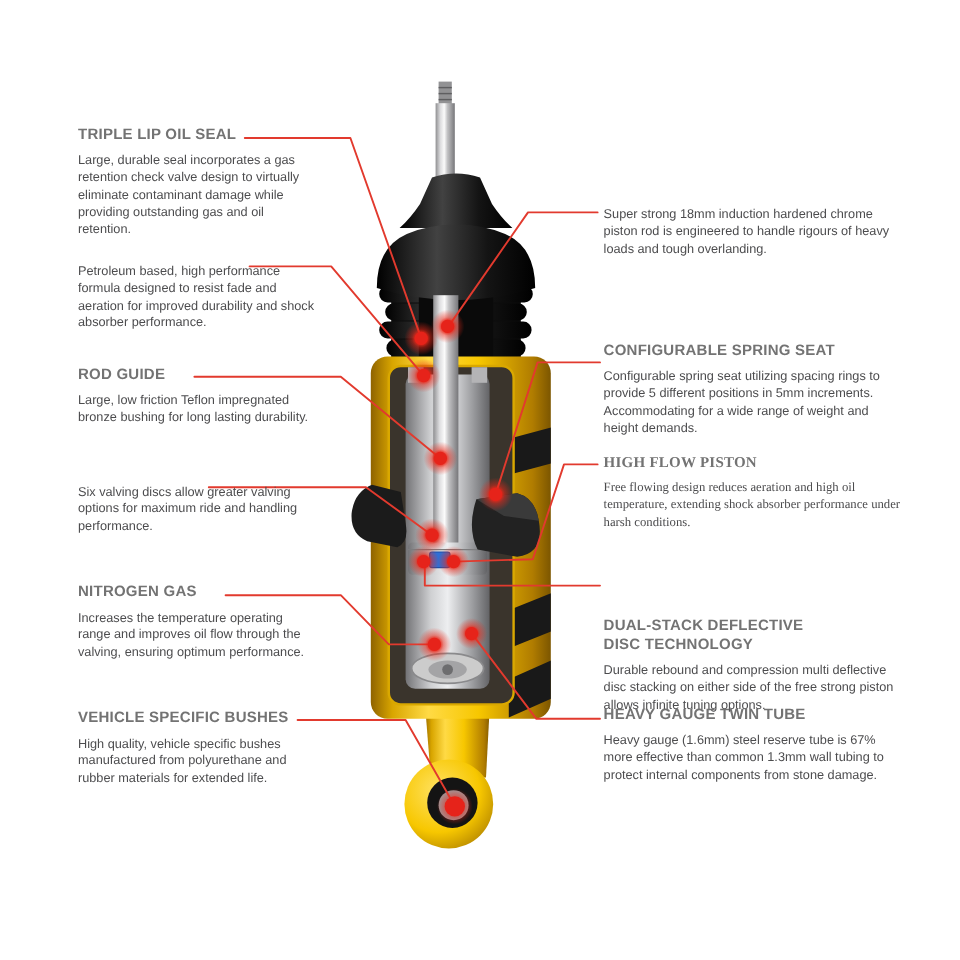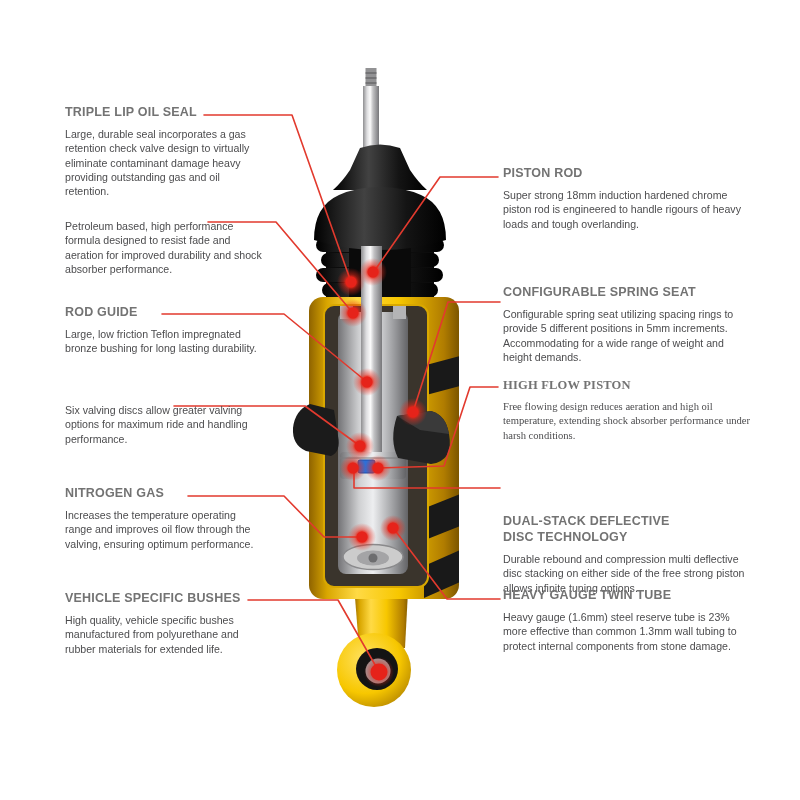--- a/index.html
+++ b/index.html
@@ -207,21 +207,21 @@
       </g>
     <g>
         <circle cx="379" cy="672" r="15" fill="url(#dotGlow)"></circle>
         <circle cx="379" cy="672" r="8.5" fill="#e6231a"></circle>
       </g>
   </g>
 </svg>
 
 <div class="feature col-left" id="f-seal">
   <div class="title">TRIPLE LIP OIL SEAL</div>
-  <div class="desc">Large, durable seal incorporates a gas retention check valve design to virtually eliminate contaminant damage heavy providing outstanding gas and oil retention.</div>
+  <div class="desc">Large, durable seal incorporates a gas retention check valve design to virtually eliminate contaminant damage while providing outstanding gas and oil retention.</div>
 </div>
 <div class="feature col-left" id="f-oil">
   <div class="desc">Petroleum based, high performance formula designed to resist fade and aeration for improved durability and shock absorber performance.</div>
 </div>
 <div class="feature col-left" id="f-rodguide">
   <div class="title">ROD GUIDE</div>
   <div class="desc">Large, low friction Teflon impregnated bronze bushing for long lasting durability.</div>
 </div>
 <div class="feature col-left" id="f-valving">
   <div class="desc">Six valving discs allow greater valving options for maximum ride and handling performance.</div>
@@ -229,32 +229,31 @@
 <div class="feature col-left" id="f-nitrogen">
   <div class="title">NITROGEN GAS</div>
   <div class="desc">Increases the temperature operating range and improves oil flow through the valving, ensuring optimum performance.</div>
 </div>
 <div class="feature col-left" id="f-bushes">
   <div class="title">VEHICLE SPECIFIC BUSHES</div>
   <div class="desc">High quality, vehicle specific bushes manufactured from polyurethane and rubber materials for extended life.</div>
 </div>
 
 <div class="feature col-right" id="f-pistonrod">
-  <div class="title">PISTON ROD</div>
   <div class="desc">Super strong 18mm induction hardened chrome piston rod is engineered to handle rigours of heavy loads and tough overlanding.</div>
 </div>
 <div class="feature col-right" id="f-springseat">
   <div class="title">CONFIGURABLE SPRING SEAT</div>
   <div class="desc">Configurable spring seat utilizing spacing rings to provide 5 different positions in 5mm increments. Accommodating for a wide range of weight and height demands.</div>
 </div>
 <div class="feature col-right" id="f-piston">
   <div class="title">HIGH FLOW PISTON</div>
   <div class="desc">Free flowing design reduces aeration and high oil temperature, extending shock absorber performance under harsh conditions.</div>
 </div>
 <div class="feature col-right" id="f-dualstack">
   <div class="title">DUAL-STACK DEFLECTIVE
 DISC TECHNOLOGY</div>
   <div class="desc">Durable rebound and compression multi deflective disc stacking on either side of the free strong piston allows infinite tuning options.</div>
 </div>
 <div class="feature col-right" id="f-twintube">
   <div class="title">HEAVY GAUGE TWIN TUBE</div>
-  <div class="desc">Heavy gauge (1.6mm) steel reserve tube is 23% more effective than common 1.3mm wall tubing to protect internal components from stone damage.</div>
+  <div class="desc">Heavy gauge (1.6mm) steel reserve tube is 67% more effective than common 1.3mm wall tubing to protect internal components from stone damage.</div>
 </div>
 
 </body></html>

